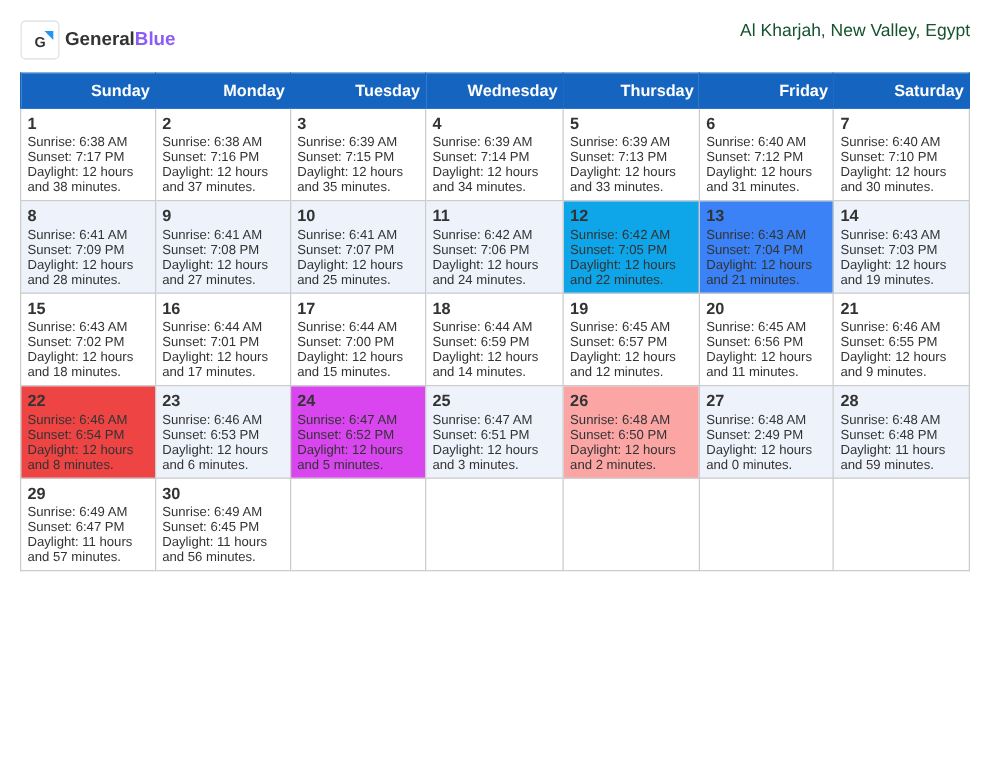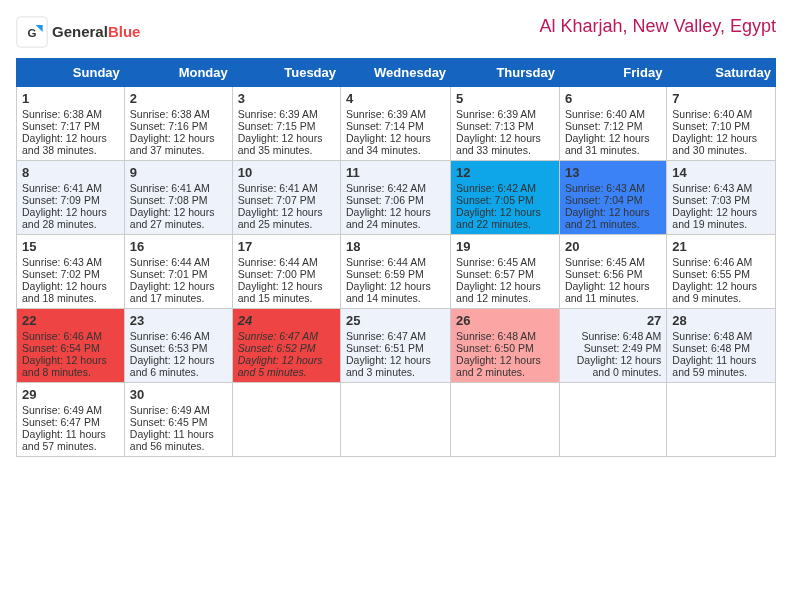--- a/index.html
+++ b/index.html
@@ -27,37 +27,37 @@
       line-height: 1.1;
     }
     .logo-general {
       font-size: 15px;
       font-weight: bold;
       color: #333;
     }
     .logo-blue {
       font-size: 15px;
       font-weight: bold;
-      color: #ef4444;
+      color: #8b5cf6;
     }
     .logo-icon {
       width: 32px;
       height: 32px;
     }
     .title-block {
       text-align: right;
     }
     .month-title {
       font-size: 32px;
       font-weight: bold;
       color: #333;
     }
     .location {
-      font-size: 18px;
-      color: #be185d;
+      font-size: 14px;
+      color: #14532d;
     }
     .calendar {
       width: 100%;
       border-collapse: collapse;
     }
     .calendar th {
       background: #1565C0;
       color: #fff;
       font-size: 13px;
       font-weight: bold;
@@ -259,39 +259,39 @@
           <div>Sunrise: 6:46 AM</div>
           <div>Sunset: 6:54 PM</div>
           <div>Daylight: 12 hours and 8 minutes.</div>
         </td>
         <td style="background: rgb(238, 242, 251);">
           <span class="day-num">23</span>
           <div>Sunrise: 6:46 AM</div>
           <div>Sunset: 6:53 PM</div>
           <div>Daylight: 12 hours and 6 minutes.</div>
         </td>
-        <td style="background: #ef4444; font-style: italic;">
+        <td style="background: #d946ef;">
           <span class="day-num">24</span>
           <div>Sunrise: 6:47 AM</div>
           <div>Sunset: 6:52 PM</div>
           <div>Daylight: 12 hours and 5 minutes.</div>
         </td>
         <td style="background: rgb(238, 242, 251);">
           <span class="day-num">25</span>
           <div>Sunrise: 6:47 AM</div>
           <div>Sunset: 6:51 PM</div>
           <div>Daylight: 12 hours and 3 minutes.</div>
         </td>
         <td style="background: #fca5a5;">
           <span class="day-num">26</span>
           <div>Sunrise: 6:48 AM</div>
           <div>Sunset: 6:50 PM</div>
           <div>Daylight: 12 hours and 2 minutes.</div>
         </td>
-        <td style="background: rgb(238, 242, 251); text-align: right;">
+        <td style="background: rgb(238, 242, 251);">
           <span class="day-num">27</span>
           <div>Sunrise: 6:48 AM</div>
           <div>Sunset: 2:49 PM</div>
           <div>Daylight: 12 hours and 0 minutes.</div>
         </td>
         <td style="background: rgb(238, 242, 251);">
           <span class="day-num">28</span>
           <div>Sunrise: 6:48 AM</div>
           <div>Sunset: 6:48 PM</div>
           <div>Daylight: 11 hours and 59 minutes.</div>

